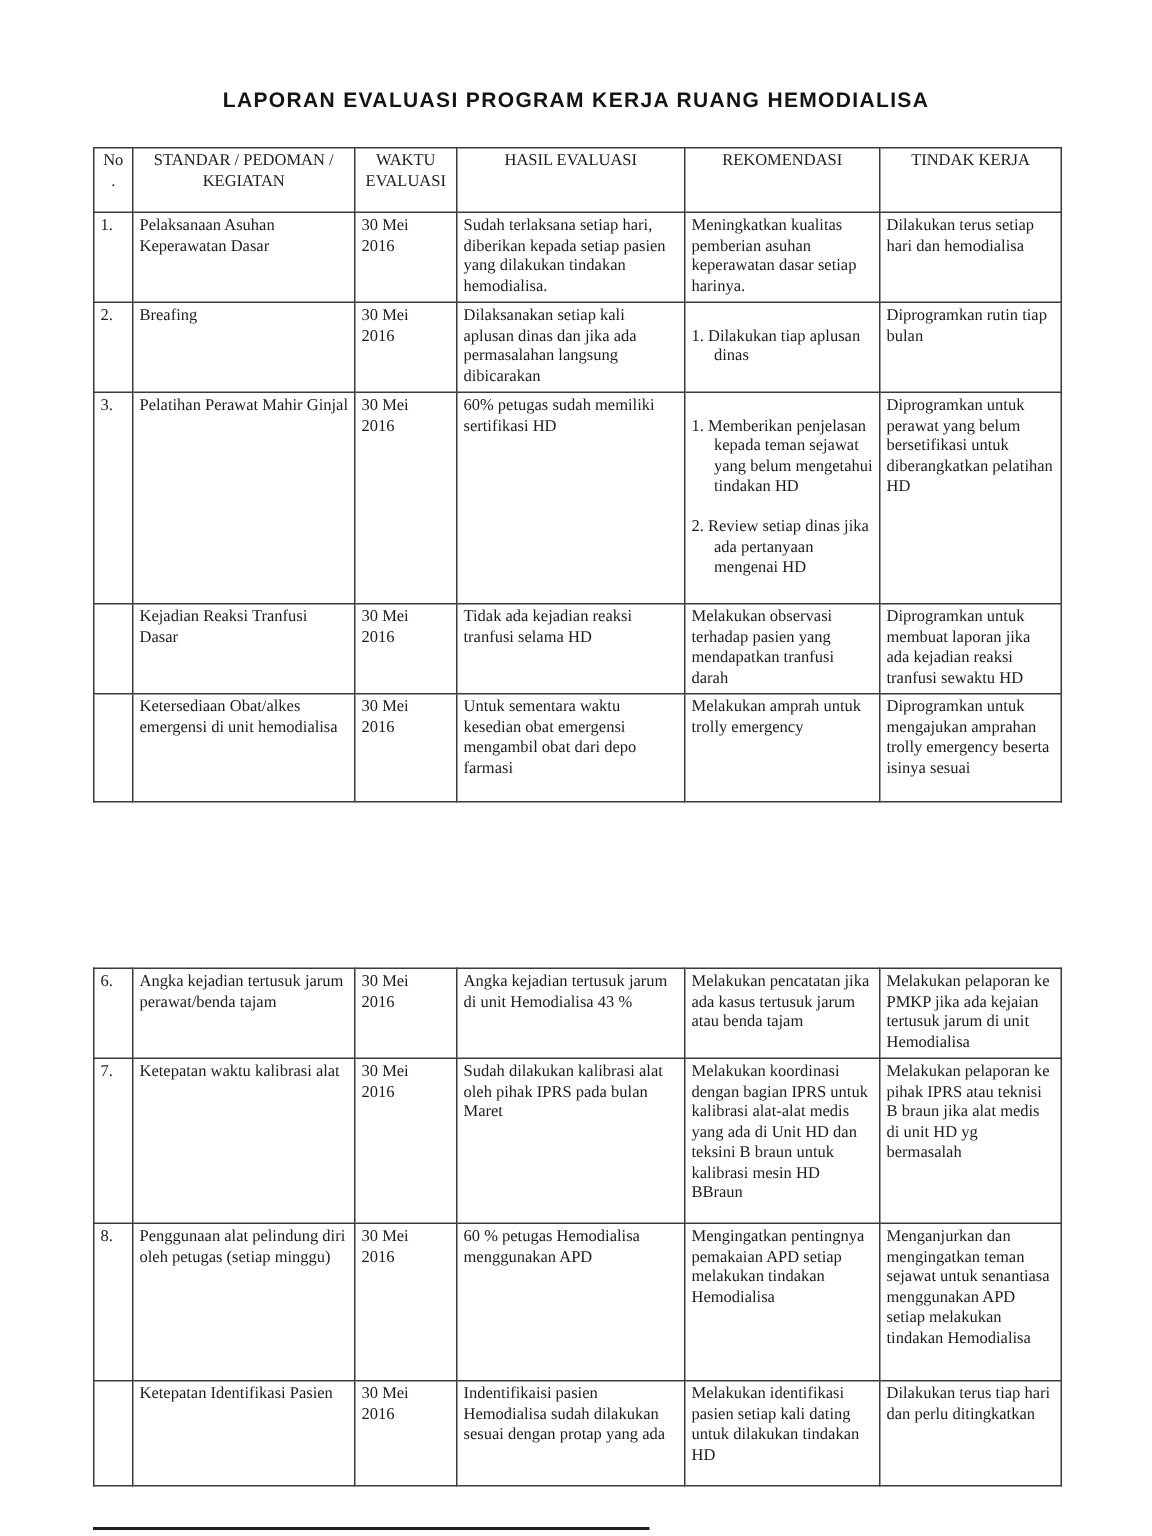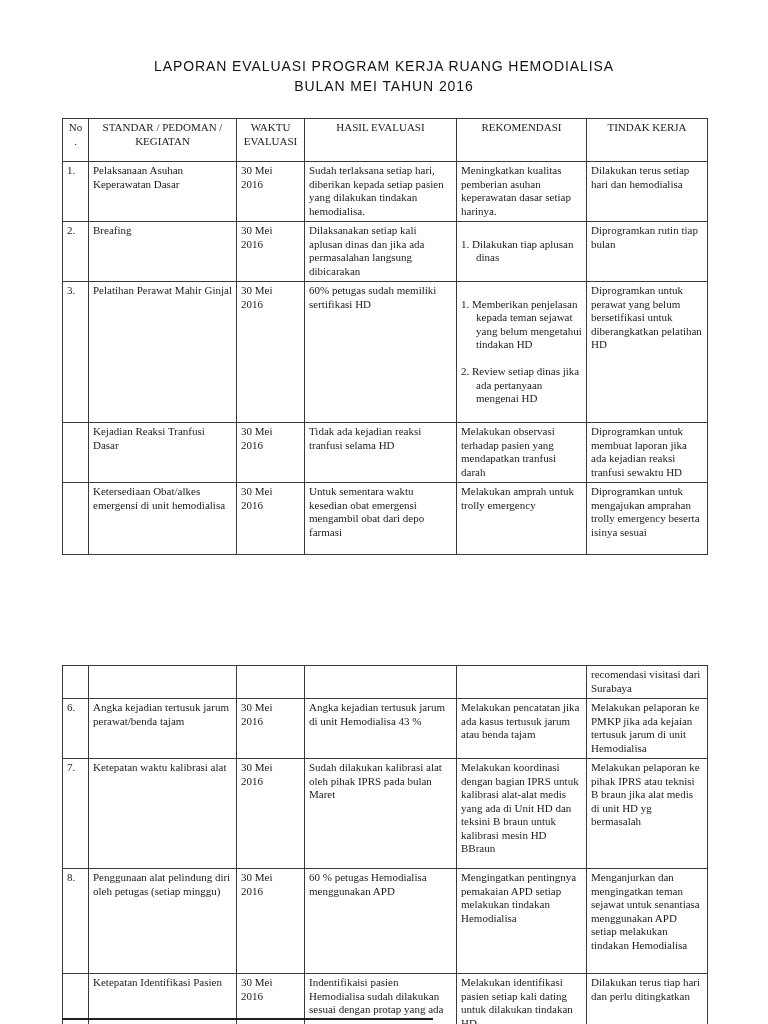--- a/index.html
+++ b/index.html
@@ -6,21 +6,21 @@
   html,body { background:#ffffff; }
   body {
     width:768px; height:1024px; overflow:hidden;
     font-family:"Liberation Serif", serif;
     color:#1c1c1c;
   }
   .page { position:relative; width:768px; height:1024px; background:#fff; }
   .title {
     padding-top:56px; text-align:center;
     font-family:"Liberation Sans", sans-serif;
-    font-weight:normal; font-size:14px; line-height:20px;
+    font-weight:bold; font-size:14px; line-height:20px;
     letter-spacing:0.9px; color:#141414;
   }
   table.report {
     border-collapse:collapse; table-layout:fixed;
     width:645px; margin-left:62px;
     font-size:11px; line-height:13.5px;
   }
   table.t1 { margin-top:22px; }
   .gap { height:110px; }
   table.report th, table.report td {
@@ -42,21 +42,20 @@
   tr.r9b { height:70px; }
   .scan-line { position:absolute; left:62px; top:1018px; width:371px; height:2px; background:#1f1f1f; }
 </style>
 </head>
 <body>
 
 <div class="page">
 
   <div class="title">
     <div>LAPORAN EVALUASI PROGRAM KERJA RUANG HEMODIALISA</div>
-    <div>BULAN MEI TAHUN 2016</div>
   </div>
 
   <table class="report t1">
     <colgroup>
       <col style="width:26px">
         <col style="width:148px">
         <col style="width:68px">
       <col style="width:152px">
         <col style="width:130px">
         <col style="width:121px">
@@ -131,28 +130,20 @@
   <table class="report t2">
     <colgroup>
       <col style="width:26px">
         <col style="width:148px">
         <col style="width:68px">
       <col style="width:152px">
         <col style="width:130px">
         <col style="width:121px">
     </colgroup>
     <tbody>
-        <tr class="cont">
-      <td class="no-cell"></td>
-      <td></td>
-      <td></td>
-      <td></td>
-      <td></td>
-      <td>recomendasi visitasi dari Surabaya</td>
-    </tr>
     <tr class="r6b">
       <td class="no-cell">6.</td>
       <td>Angka kejadian tertusuk jarum perawat/benda tajam</td>
       <td>30  Mei
 2016</td>
       <td>Angka kejadian tertusuk jarum di unit Hemodialisa 43 %</td>
       <td>Melakukan pencatatan jika ada kasus tertusuk jarum atau benda tajam</td>
       <td>Melakukan pelaporan ke PMKP jika ada kejaian tertusuk jarum di unit Hemodialisa</td>
     </tr>
     <tr class="r7b">

